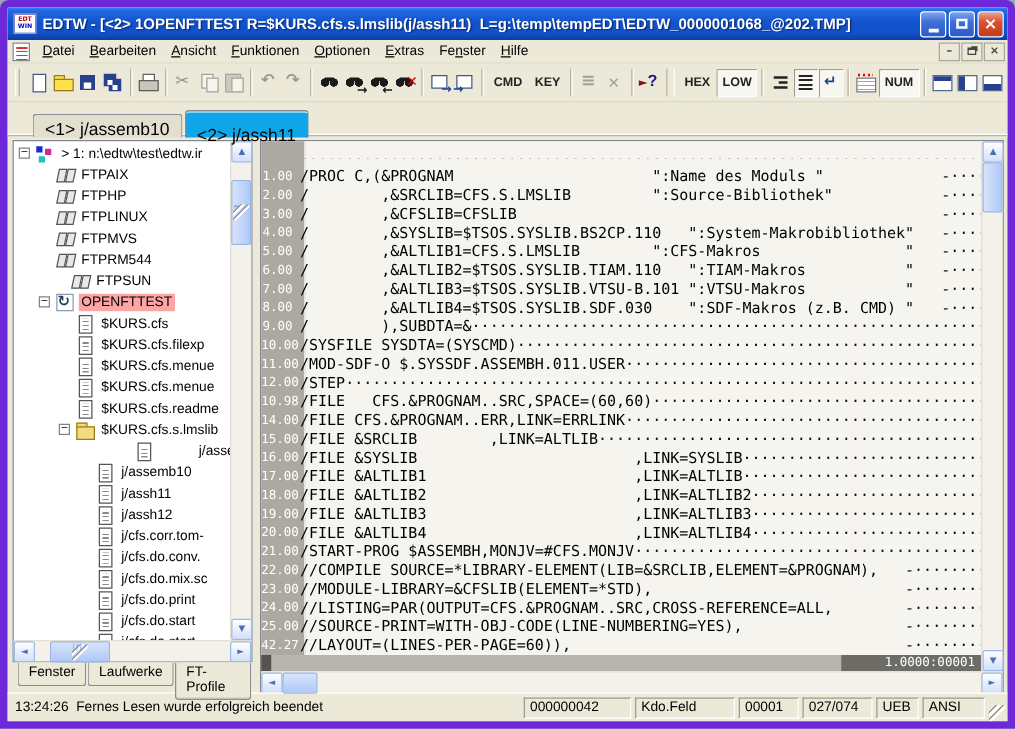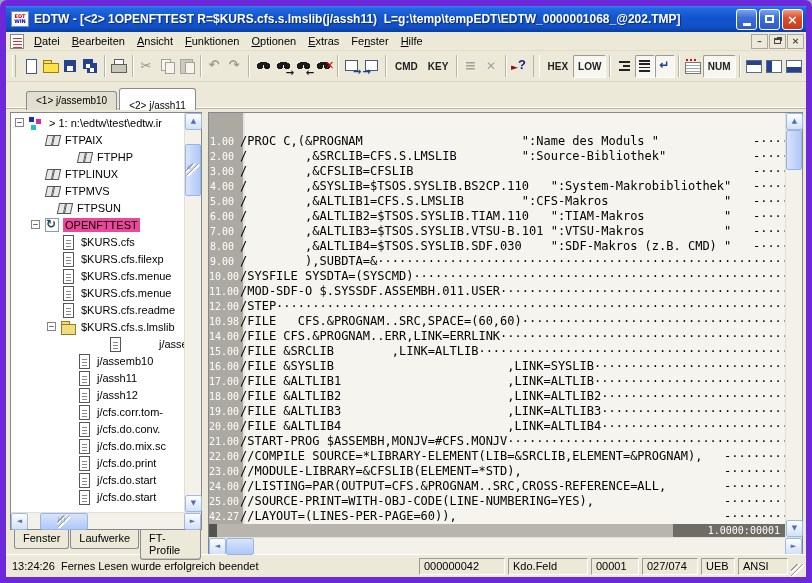--- a/index.html
+++ b/index.html
@@ -82,31 +82,31 @@
      background-image:repeating-linear-gradient(180deg,transparent 0 2px,#9aa 2px 3px);}
   .ic-ruler::after{content:"";position:absolute;left:2px;top:1px;width:12px;height:2px;
      background:repeating-linear-gradient(90deg,#e00 0 2px,transparent 2px 4px);}
   .ic-layout-top,.ic-layout-left,.ic-layout-bottom{width:16px;height:13px;border:1px solid #5a6a8a;margin-top:1px;}
   .ic-layout-top{background:linear-gradient(180deg,#27418f 0 4px,#fff 4px);}
   .ic-layout-left{background:linear-gradient(90deg,#27418f 0 5px,#fff 5px);}
   .ic-layout-bottom{background:linear-gradient(0deg,#27418f 0 5px,#fff 5px);}
   
   .tabbar{ height:28px; flex:none; background:#ECE9D8; padding:5px 0 0 20px; display:flex; align-items:flex-end; position:relative;}
   .tabbar::after{content:"";position:absolute;left:0;right:0;bottom:2px;height:1px;background:#fff;box-shadow:0 1px 0 #b8b4a4;}
-  .tab{ font-size:10px; padding:3px 9px 4px; border:1px solid #898C95; border-bottom:none; border-radius:3px 3px 0 0;
+  .tab{ font-size:14px; padding:3px 9px 4px; border:1px solid #898C95; border-bottom:none; border-radius:3px 3px 0 0;
         background:#E2DFCE; margin-right:2px; position:relative; z-index:1; height:19px;}
-  .tab.active{ background:#ffffff; height:22px; z-index:3; padding-top:11px; box-shadow:inset 0 1px 0 #fff;}
+  .tab.active{ background:#0ea5e9; height:22px; z-index:3; padding-top:11px; box-shadow:inset 0 1px 0 #fff;}
   
   .main{ flex:1; display:flex; padding:2px 3px 0 4px; min-height:0;}
   .leftcol{ width:192px; flex:none; display:flex; flex-direction:column;}
   .treebox{ flex:1; border:1px solid #828790; background:#fff; display:flex; flex-direction:column; min-height:0;}
   .treescroll{ flex:1; display:flex; min-height:0;}
   .tree{ flex:1; overflow:hidden; padding-top:1px; font-size:11px;}
   .trow{ height:17px; display:flex; align-items:center; white-space:nowrap;}
-  .trow.selected .tlabel{ background:#ec4899; }
+  .trow.selected .tlabel{ background:#fca5a5; }
   .expander{ width:9px;height:9px; border:1px solid #848484; background:#fff; color:#333; flex:none;
     font:9px/7px "DejaVu Sans Mono",monospace; text-align:center; margin-right:4px;}
   .exp-spacer{ width:13px; flex:none;}
   .tlabel{ padding:1px 2px; color:#000;}
   .tic{ width:16px;height:16px;position:relative;flex:none;margin-right:3px;}
   .tic-session::before{content:"";position:absolute;left:1px;top:2px;width:5px;height:5px;background:#1a2acc;}
   .tic-session::after{content:"";position:absolute;left:8px;top:4px;width:5px;height:5px;background:#d12aa0;box-shadow:-5px 6px 0 #19c3c3;}
   .tic-ftp::before,.tic-ftp::after{content:"";position:absolute;top:3px;width:5px;height:9px;background:#e8e8e8;border:1px solid #555;transform:skewX(-12deg);}
   .tic-ftp::before{left:2px;} .tic-ftp::after{left:9px;}
   .tic-openft::before{content:"↻";position:absolute;left:2px;top:0;font:bold 12px "DejaVu Sans",sans-serif;color:#245;}
@@ -310,34 +310,39 @@
               <div class="trow" style="padding-left: 4px;">
                 <span class="expander">−</span>
                 <span class="tic tic-session"></span>
                 <span class="tlabel">&gt; 1: n:\edtw\test\edtw.ir</span>
               </div>
               <div class="trow" style="padding-left: 20px;">
                 <span class="exp-spacer"></span>
                 <span class="tic tic-ftp"></span>
                 <span class="tlabel">FTPAIX</span>
               </div>
-              <div class="trow" style="padding-left: 20px; margin-left: 32px;">
+              <div class="trow" style="padding-left: 20px;">
                 <span class="exp-spacer"></span>
                 <span class="tic tic-ftp"></span>
                 <span class="tlabel">FTPHP</span>
               </div>
               <div class="trow" style="padding-left: 20px;">
                 <span class="exp-spacer"></span>
                 <span class="tic tic-ftp"></span>
                 <span class="tlabel">FTPLINUX</span>
               </div>
               <div class="trow" style="padding-left: 20px;">
                 <span class="exp-spacer"></span>
                 <span class="tic tic-ftp"></span>
                 <span class="tlabel">FTPMVS</span>
+              </div>
+              <div class="trow" style="padding-left: 20px;">
+                <span class="exp-spacer"></span>
+                <span class="tic tic-ftp"></span>
+                <span class="tlabel">FTPRM544</span>
               </div>
               <div class="trow" style="padding-left: 32px;">
                 <span class="exp-spacer"></span>
                 <span class="tic tic-ftp"></span>
                 <span class="tlabel">FTPSUN</span>
               </div>
               <div class="trow selected" style="padding-left: 20px;">
                 <span class="expander">−</span>
                 <span class="tic tic-openft"></span>
                 <span class="tlabel">OPENFTTEST</span>

